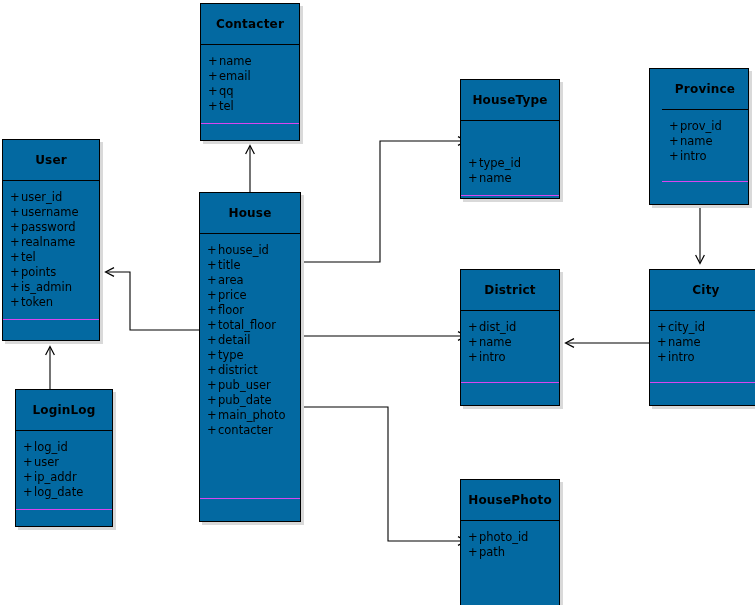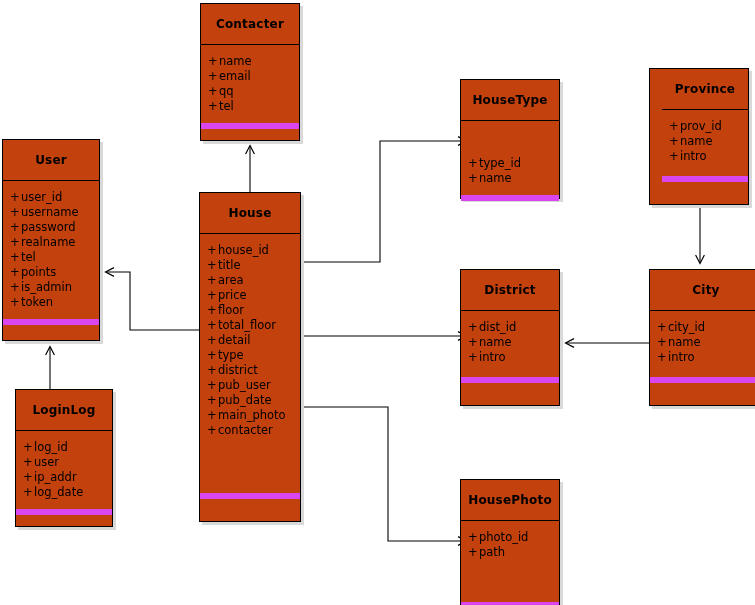--- a/index.html
+++ b/index.html
@@ -23,40 +23,40 @@
     position: absolute;
     left: 0;
     top: 0;
     width: 755px;
     height: 605px;
   }
   
   .uml-class {
     position: absolute;
     box-sizing: border-box;
-    background: #c2410c;
+    background: #0369a1;
     border: 1px solid #000000;
     box-shadow: 3px 3px 0 0 #d9d9d9;
     display: flex;
     flex-direction: column;
   }
   .uml-title {
     font-size: 12px;
     font-weight: bold;
     color: #000000;
     text-align: center;
     padding: 14px 4px 13px 4px;
     border-bottom: 1px solid #000000;
     line-height: 1.1;
     letter-spacing: 0.2px;
   }
   .uml-attrs {
     flex: 1 1 auto;
     padding: 9px 0 9px 0;
-    border-bottom: 6px solid #d946ef;
+    border-bottom: 1px solid #d946ef;
   }
   .uml-attr {
     font-size: 11.5px;
     color: #000000;
     line-height: 15px;
     white-space: nowrap;
     padding: 0 4px 0 7px;
   }
   .uml-attr .vis {
     display: inline-block;

